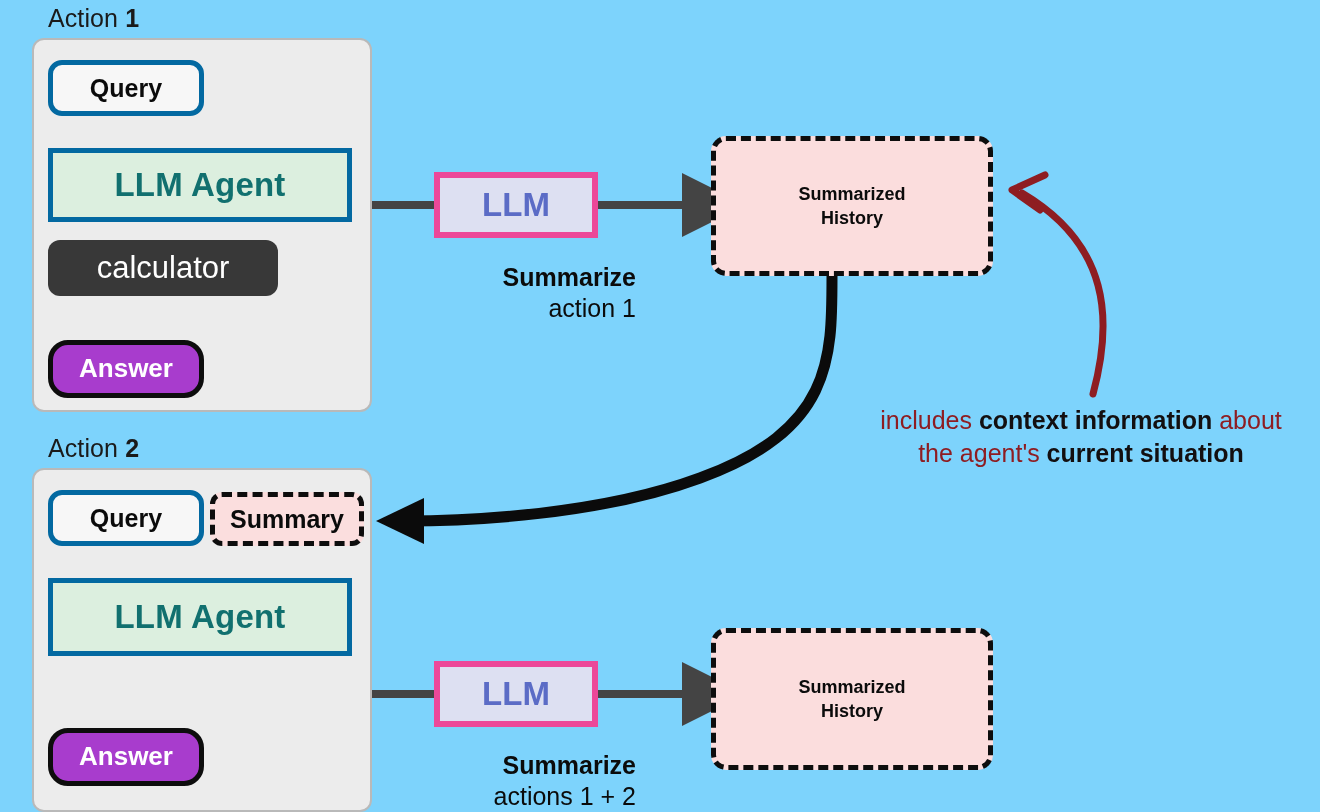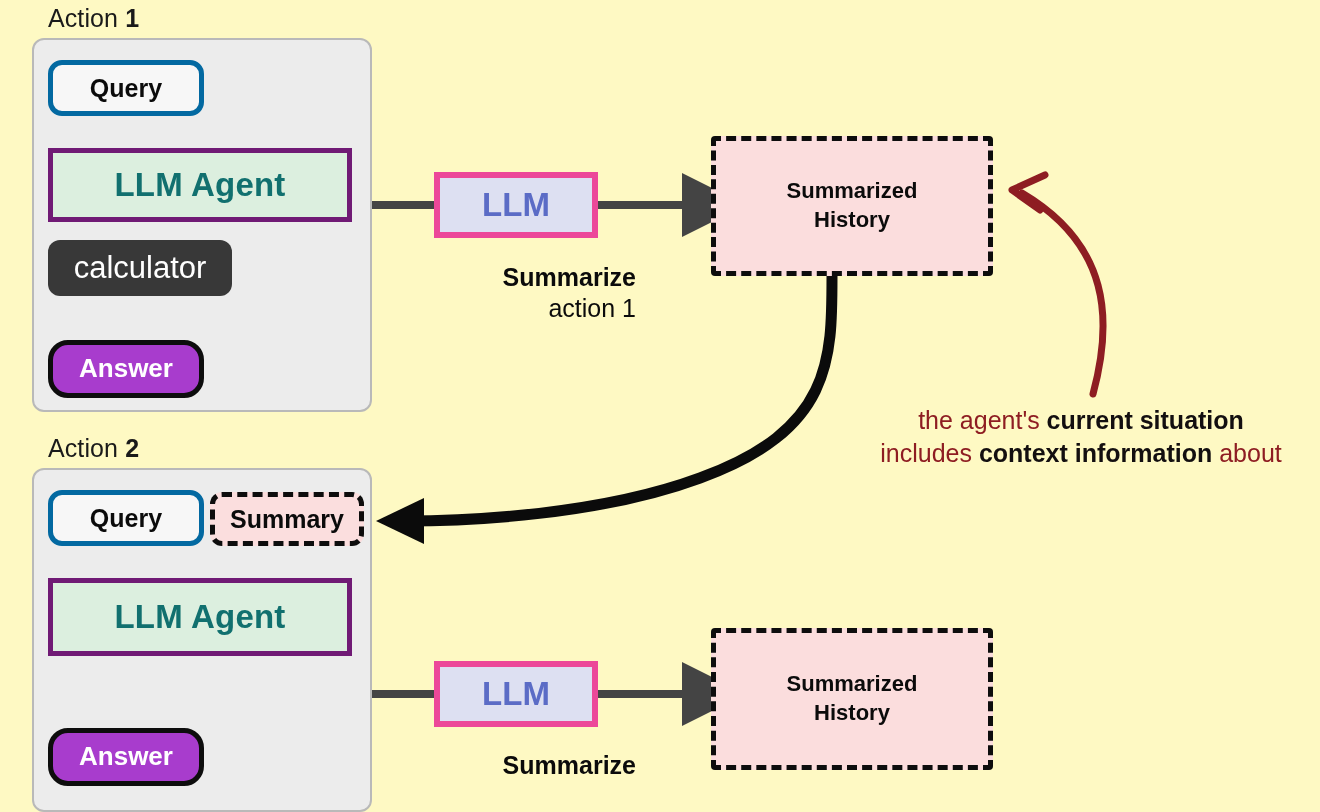--- a/index.html
+++ b/index.html
@@ -7,21 +7,21 @@
     padding: 0;
     background: #ffffff;
   }
   body {
     font-family: "Liberation Sans", sans-serif;
   }
   #canvas {
     position: relative;
     width: 1320px;
     height: 812px;
-    background: #fef9c3;
+    background: #7dd3fc;
     overflow: hidden;
   }
 
   
   .panel-label {
     position: absolute;
     font-size: 25px;
     color: #1a1a1a;
     font-weight: 400;
     white-space: nowrap;
@@ -61,21 +61,21 @@
     background: #fbdede;
     border: 5px dashed #0d0d0d;
     border-radius: 12px;
     color: #0b0b0b;
     font-weight: 700;
     font-size: 25px;
   }
 
   .agent-box {
     background: #dcefdf;
-    border: 5px solid #701a75;
+    border: 5px solid #0369a1;
     color: #11706f;
     font-weight: 700;
     font-size: 33px;
     letter-spacing: 0.2px;
   }
 
   .tool-box {
     background: #383838;
     border-radius: 12px;
     color: #ffffff;
@@ -96,24 +96,24 @@
     background: #dde0f2;
     border: 6px solid #ec4899;
     color: #5b6cc6;
     font-weight: 700;
     font-size: 33px;
   }
 
   .history-box {
     background: #fbdddd;
     border: 5px dashed #0d0d0d;
-    border-radius: 4px;
+    border-radius: 15px;
     color: #0b0b0b;
     flex-direction: column;
-    font-size: 22px;
+    font-size: 18px;
   }
   .history-box .h-strong { font-weight: 700; display: block; }
   .history-box .h-reg { font-weight: 700; display: block; margin-top: 4px; }
 
   
   .caption {
     position: absolute;
     text-align: right;
     color: #0b0b0b;
     font-size: 25px;
@@ -190,21 +190,21 @@
   <div class="panel" style="left:32px; top:38px; width:340px; height:374px;"></div>
 
   <div class="node query-box" style="left:48px; top:60px; width:156px; height:56px;">
     <span>Query</span>
   </div>
 
   <div class="node agent-box" style="left:48px; top:148px; width:304px; height:74px;">
     <span>LLM Agent</span>
   </div>
 
-  <div class="node tool-box" style="left:48px; top:240px; width:184px; height:56px;">
+  <div class="node tool-box" style="left:48px; top:240px; width:230px; height:56px;">
     <span>calculator</span>
   </div>
 
   <div class="node answer-box" style="left:48px; top:340px; width:156px; height:58px;">
     <span>Answer</span>
   </div>
 
   <div class="node llm-box" style="left:434px; top:172px; width:164px; height:66px;">
     <span>LLM</span>
   </div>
@@ -214,25 +214,25 @@
     <span class="c-reg">action 1</span>
   </div>
 
   <div class="node history-box" style="left:711px; top:136px; width:282px; height:140px;">
     <span class="h-strong">Summarized</span>
     <span class="h-reg">History</span>
   </div>
 
   <div class="note" style="left:848px; top:404px; width:466px;">
     <div>
+      <span>includes </span><b>context information</b><span> about</span>
+    </div>
+    <div>
       <span>the agent's </span><b>current situation</b>
     </div>
-    <div>
-      <span>includes </span><b>context information</b><span> about</span>
-    </div>
   </div>
 
   <div class="panel-label" style="left:48px; top:434px;">
     <span>Action </span><b>2</b>
   </div>
 
   <div class="panel" style="left:32px; top:468px; width:340px; height:344px;"></div>
 
   <div class="node query-box" style="left:48px; top:490px; width:156px; height:56px;">
     <span>Query</span>
@@ -249,20 +249,21 @@
   <div class="node answer-box" style="left:48px; top:728px; width:156px; height:58px;">
     <span>Answer</span>
   </div>
 
   <div class="node llm-box" style="left:434px; top:661px; width:164px; height:66px;">
     <span>LLM</span>
   </div>
 
   <div class="caption" style="left:396px; top:750px; width:240px;">
     <span class="c-strong">Summarize</span>
+    <span class="c-reg">actions 1 + 2</span>
   </div>
 
   <div class="node history-box" style="left:711px; top:628px; width:282px; height:142px;">
     <span class="h-strong">Summarized</span>
     <span class="h-reg">History</span>
   </div>
 
 </div>
 
 </body></html>

